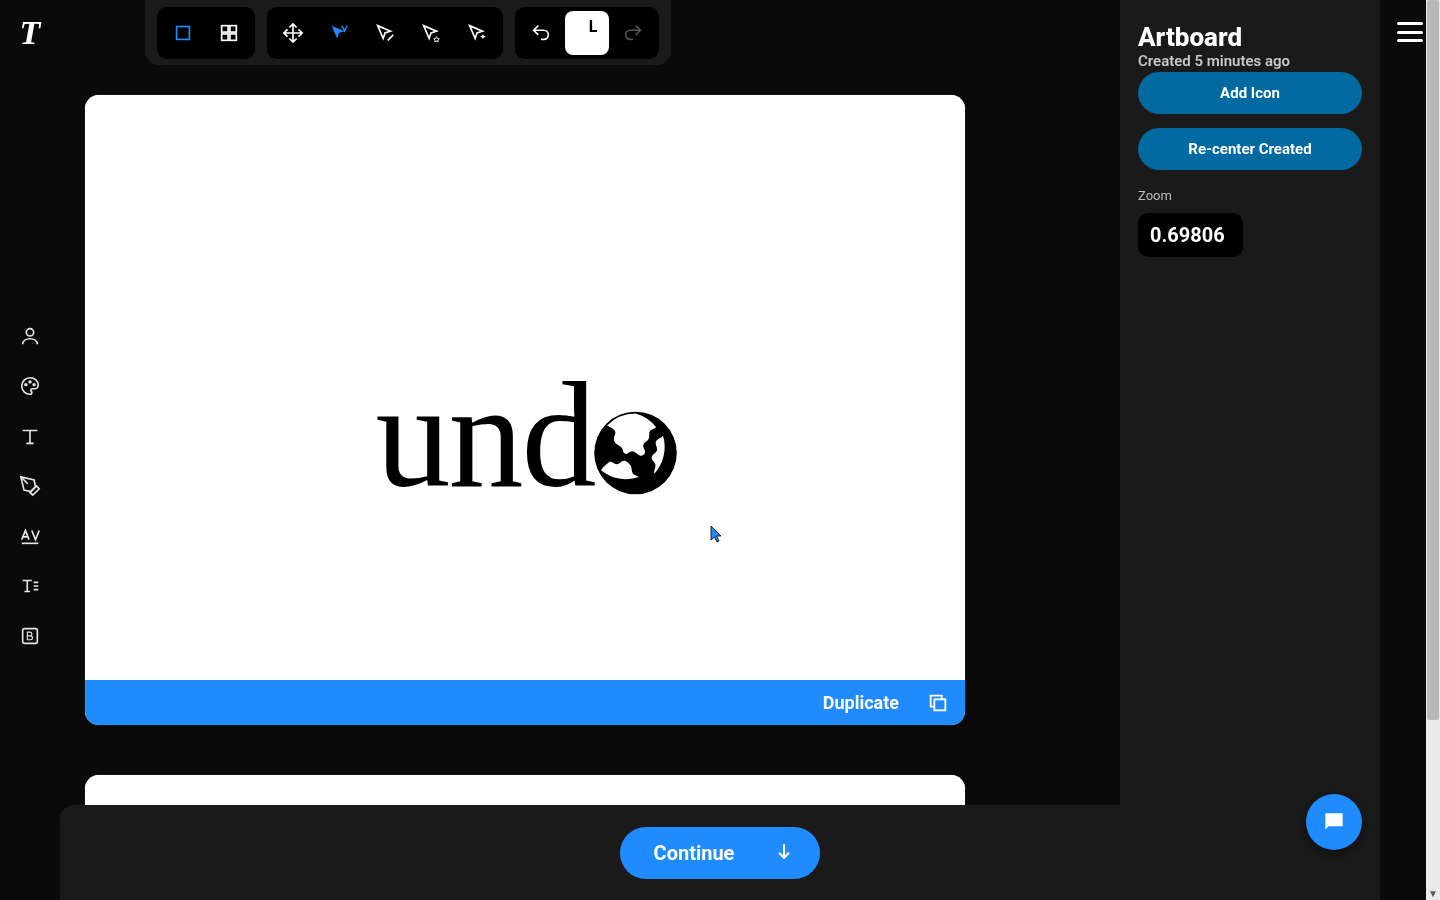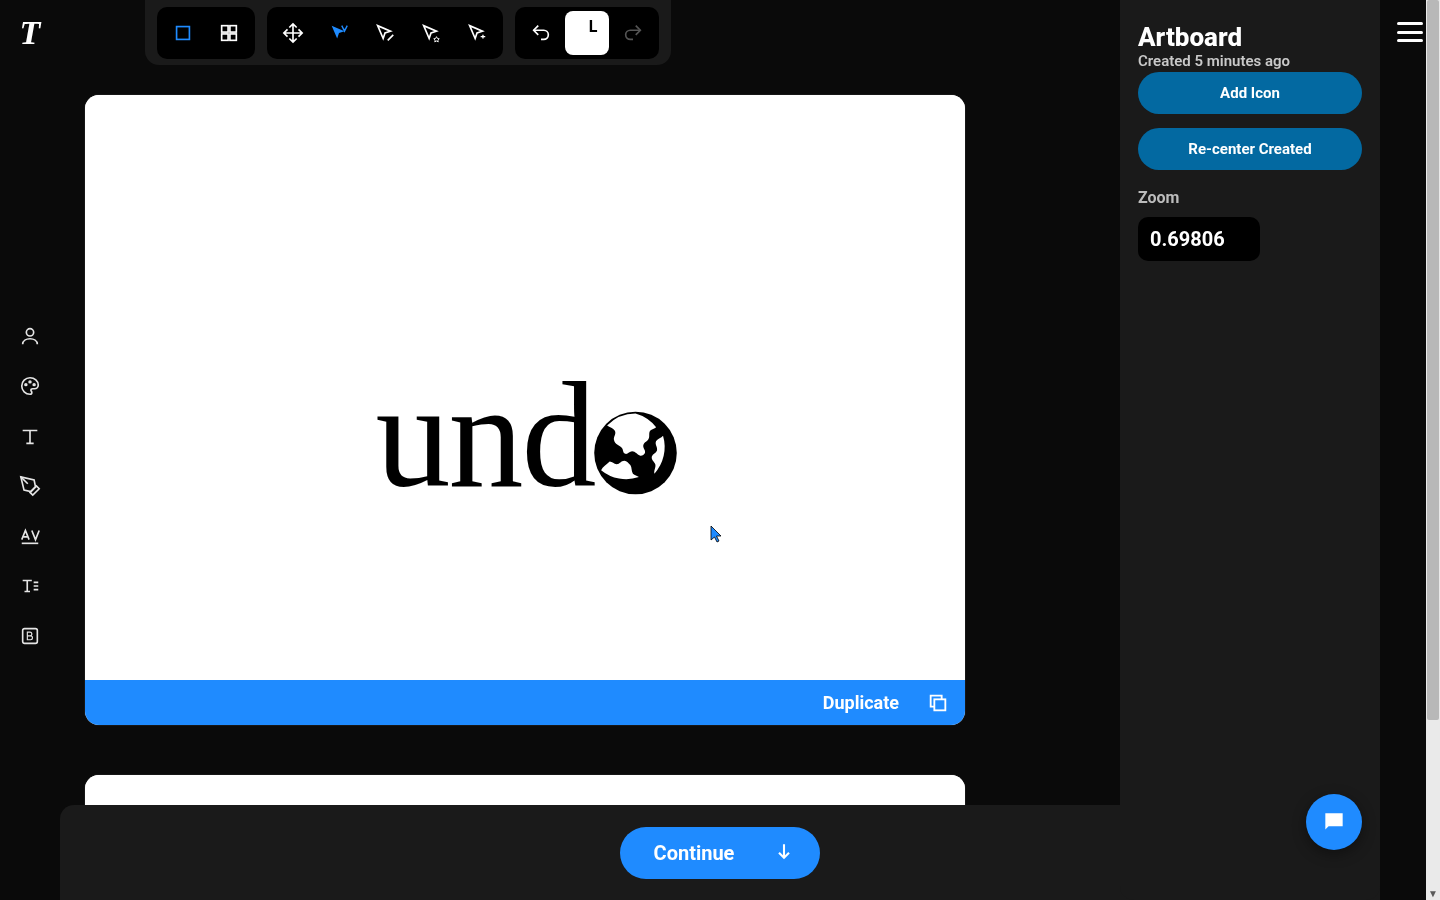--- a/index.html
+++ b/index.html
@@ -228,34 +228,34 @@
     color: #fff;
     font-weight: 700;
     font-size: 15px;
     border-radius: 999px;
     padding: 12px 18px;
     text-align: center;
     margin-bottom: 14px;
     cursor: pointer;
   }
   .panel-label {
-    font-size: 16px;
+    font-size: 13px;
     color: #bcbcbc;
-    font-weight: 700;
+    font-weight: 400;
     margin-top: 18px;
     margin-bottom: 10px;
   }
   .zoom-field {
     background: #000;
     color: #fff;
     font-weight: 700;
     font-size: 20px;
     border-radius: 10px;
     padding: 10px 12px;
-    width: 122px;
+    width: 105px;
     border: none;
     font-family: inherit;
   }
 
   
   .strip-right {
     position: absolute;
     right: 0; top: 0;
     width: 60px;
     height: 100%;

